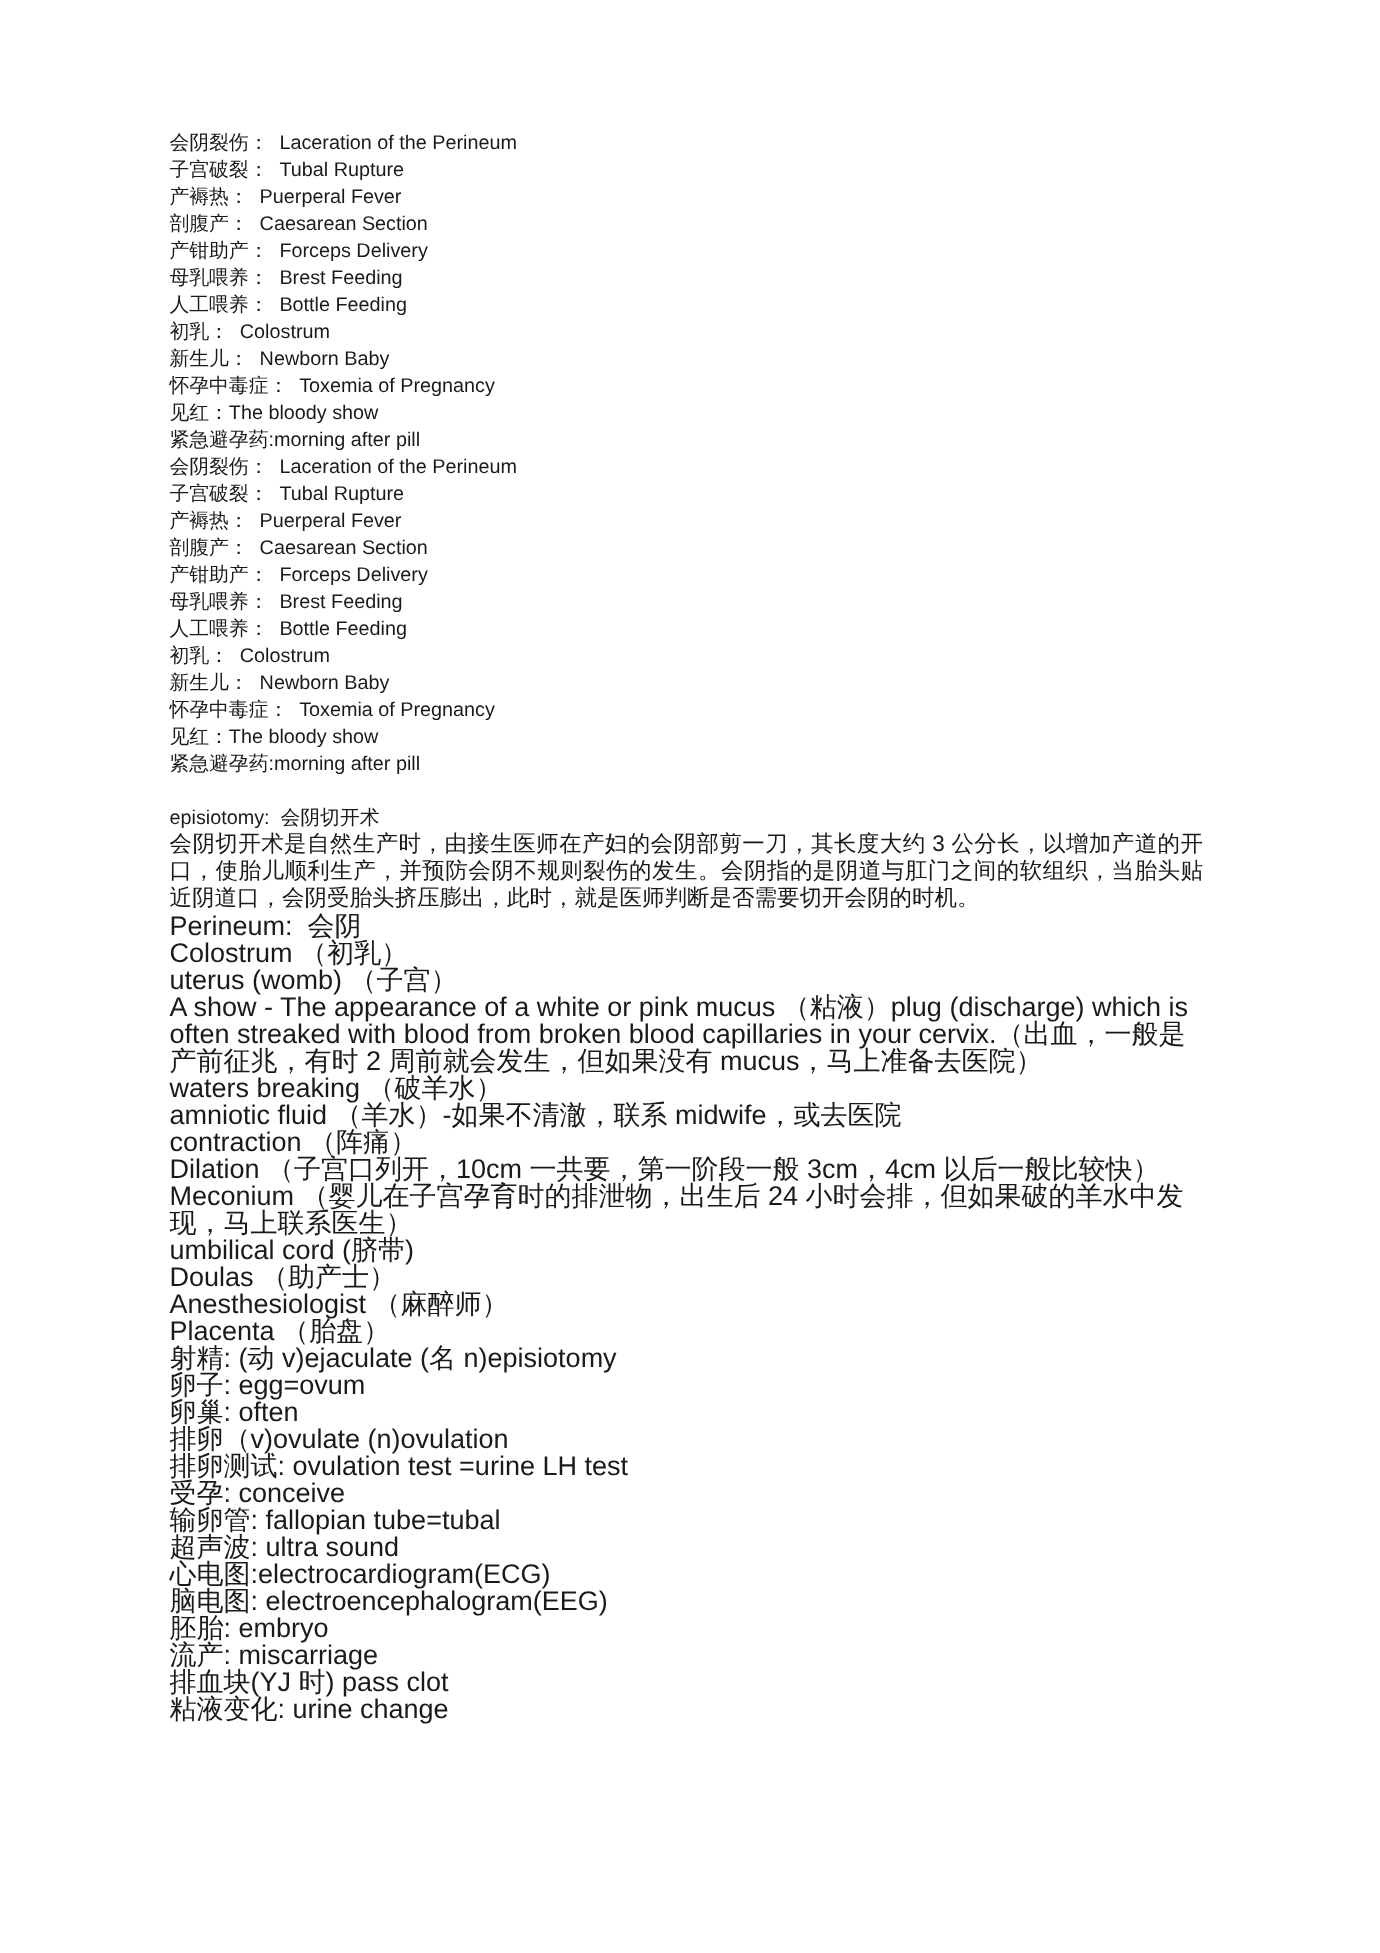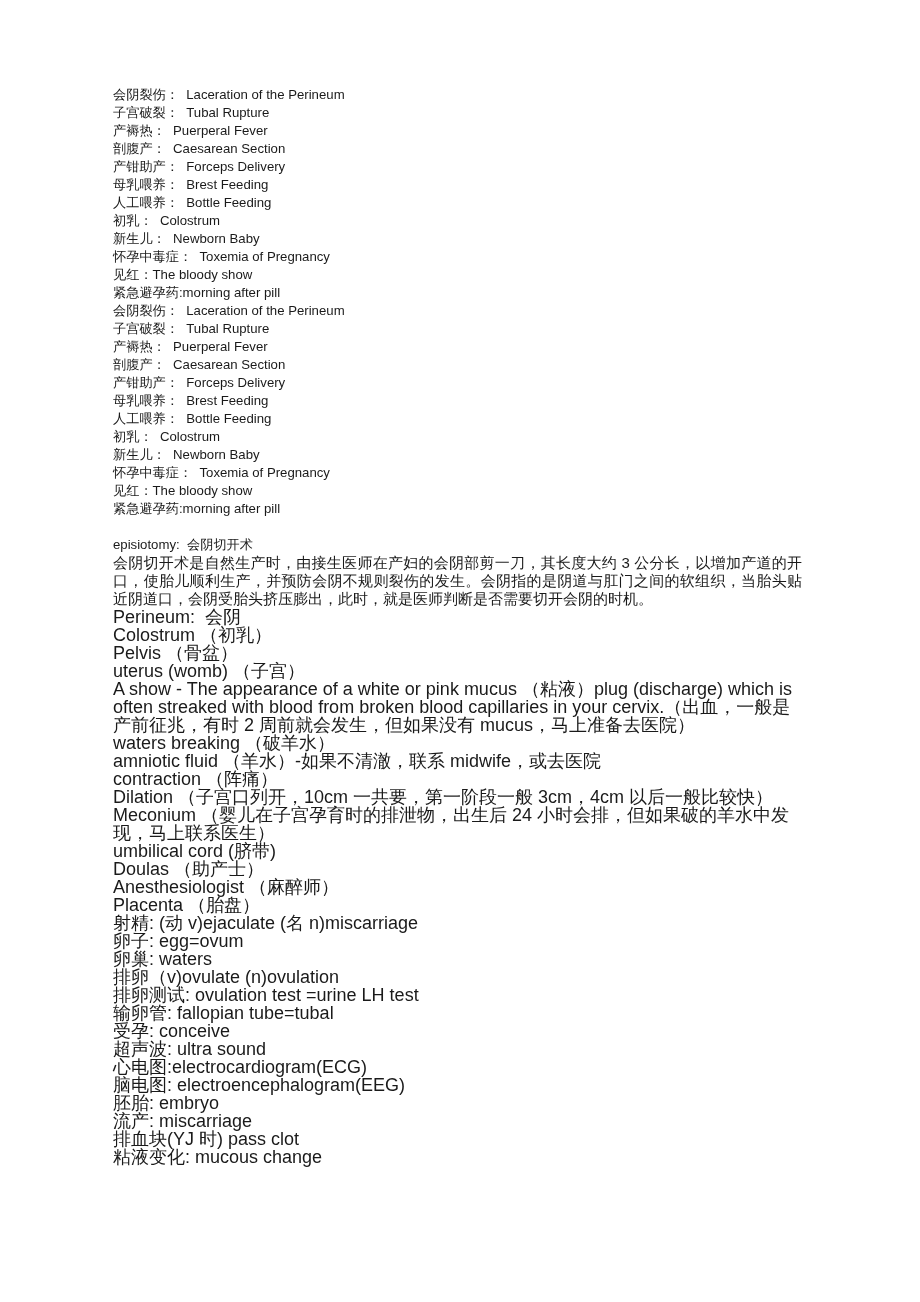--- a/index.html
+++ b/index.html
@@ -98,42 +98,41 @@
 
     <div class="spacer-line">&nbsp;</div>
 
     <div class="gloss-line">episiotomy:  会阴切开术</div>
 
     <p class="para">会阴切开术是自然生产时，由接生医师在产妇的会阴部剪一刀，其长度大约 3 公分长，以增加产道的开口，使胎儿顺利生产，并预防会阴不规则裂伤的发生。会阴指的是阴道与肛门之间的软组织，当胎头贴近阴道口，会阴受胎头挤压膨出，此时，就是医师判断是否需要切开会阴的时机。</p>
 
     <div class="section">
       <div class="entry-line">Perineum:  会阴</div>
       <div class="entry-line">Colostrum （初乳）</div>
-      <div class="entry-line">Pelvis （骨盆）</div>
       <div class="entry-line">uterus (womb) （子宫）</div>
       <div class="entry-line">A show - The appearance of a white or pink mucus （粘液）plug (discharge) which is often streaked with blood from broken blood capillaries in your cervix.（出血，一般是产前征兆，有时 2 周前就会发生，但如果没有 mucus，马上准备去医院）</div>
       <div class="entry-line">waters breaking （破羊水）</div>
       <div class="entry-line">amniotic fluid （羊水）-如果不清澈，联系 midwife，或去医院</div>
       <div class="entry-line">contraction （阵痛）</div>
       <div class="entry-line">Dilation （子宫口列开，10cm 一共要，第一阶段一般 3cm，4cm 以后一般比较快）</div>
       <div class="entry-line">Meconium （婴儿在子宫孕育时的排泄物，出生后 24 小时会排，但如果破的羊水中发现，马上联系医生）</div>
       <div class="entry-line">umbilical cord (脐带)</div>
       <div class="entry-line">Doulas （助产士）</div>
       <div class="entry-line">Anesthesiologist （麻醉师）</div>
       <div class="entry-line">Placenta （胎盘）</div>
-      <div class="entry-line">射精: (动 v)ejaculate (名 n)miscarriage</div>
+      <div class="entry-line">射精: (动 v)ejaculate (名 n)episiotomy</div>
       <div class="entry-line">卵子: egg=ovum</div>
-      <div class="entry-line">卵巢: waters</div>
+      <div class="entry-line">卵巢: often</div>
       <div class="entry-line">排卵（v)ovulate (n)ovulation</div>
       <div class="entry-line">排卵测试: ovulation test =urine LH test</div>
+      <div class="entry-line">受孕: conceive</div>
       <div class="entry-line">输卵管: fallopian tube=tubal</div>
-      <div class="entry-line">受孕: conceive</div>
       <div class="entry-line">超声波: ultra sound</div>
       <div class="entry-line">心电图:electrocardiogram(ECG)</div>
       <div class="entry-line">脑电图: electroencephalogram(EEG)</div>
       <div class="entry-line">胚胎: embryo</div>
       <div class="entry-line">流产: miscarriage</div>
       <div class="entry-line">排血块(YJ 时) pass clot</div>
-      <div class="entry-line">粘液变化: mucous change</div>
+      <div class="entry-line">粘液变化: urine change</div>
     </div>
 
   </div>
 </div>
 
 </body></html>

